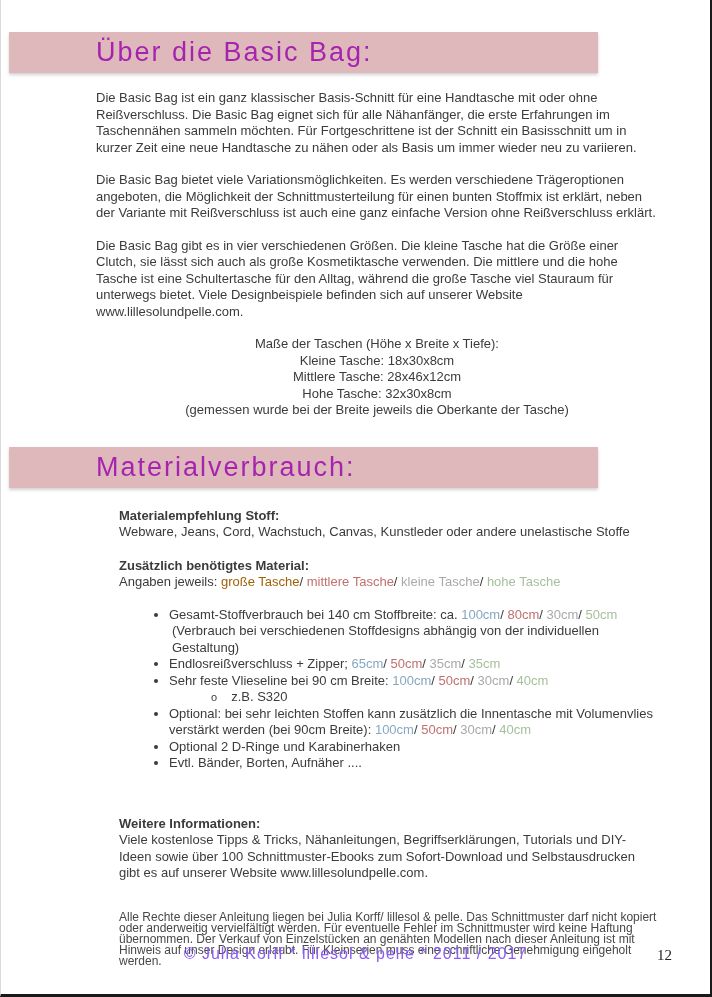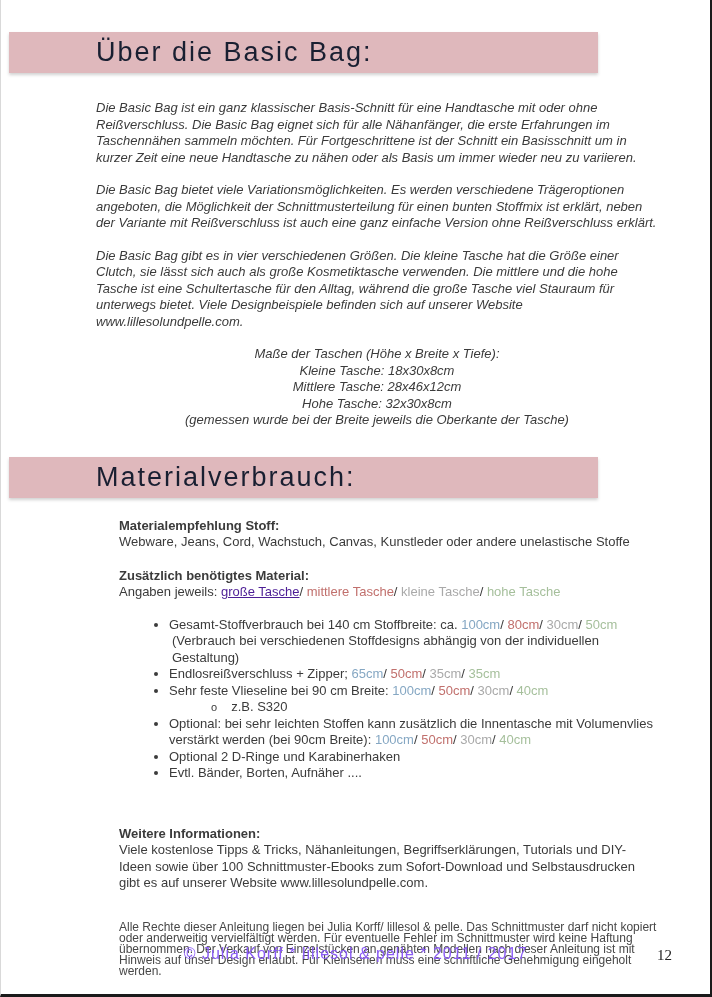--- a/index.html
+++ b/index.html
@@ -21,32 +21,32 @@
     display:flex; align-items:center;
     padding-left:87px;
     box-sizing:border-box;
     box-shadow:0 2px 3px rgba(0,0,0,0.18);
   }
   .banner h1 {
     margin:0;
     font-size:27px;
     font-weight:100;
     letter-spacing:2px;
-    color:#0f172a;
+    color:#a21caf;
     opacity:0.95;
   }
   .banner-about { margin-top:32px; }
   .banner-material { margin-top:28px; }
   .content {
     padding-left:95px;
     padding-right:52px;
     font-size:13px;
     line-height:16.5px;
   }
-  .content-about { margin-top:27px;font-style:italic; }
+  .content-about { margin-top:17px; }
   .content-material { margin-top:20px;margin-left:23px; }
   p.para { margin:0 0 16px 0; }
   .sizes div { margin:0;text-align:center; }
   .bold { font-weight:bold; }
   .spacer-before { margin-top:17px; }
   ul.bullets {
     margin:16px 0 0 0;
     padding-left:50px;
     list-style:disc;
   }
@@ -105,21 +105,21 @@
   </div>
 
   <div class="banner banner-material" style="background: rgb(223, 184, 188);">
     <h1>Materialverbrauch:</h1>
   </div>
 
   <div class="content content-material">
     <div class="bold">Materialempfehlung Stoff:</div>
     <div>Webware, Jeans, Cord, Wachstuch, Canvas, Kunstleder oder andere unelastische Stoffe</div>
     <div class="bold spacer-before">Zusätzlich benötigtes Material:</div>
-    <div><span>Angaben jeweils: </span><span style="color: #4c1d95; text-decoration: underline;">große Tasche</span><span>/ </span><span style="color: rgb(193, 112, 109);">mittlere Tasche</span><span>/ </span><span style="color: rgb(169, 169, 169);">kleine Tasche</span><span>/ </span><span style="color: rgb(165, 191, 155);">hohe Tasche</span></div>
+    <div><span>Angaben jeweils: </span><span style="color: #a16207;">große Tasche</span><span>/ </span><span style="color: rgb(193, 112, 109);">mittlere Tasche</span><span>/ </span><span style="color: rgb(169, 169, 169);">kleine Tasche</span><span>/ </span><span style="color: rgb(165, 191, 155);">hohe Tasche</span></div>
 
     <ul class="bullets">
         <li>
           <div><span>Gesamt-Stoffverbrauch bei 140 cm Stoffbreite: ca. </span><span style="color: rgb(133, 167, 195);">100cm</span><span>/ </span><span style="color: rgb(193, 112, 109);">80cm</span><span>/ </span><span style="color: rgb(169, 169, 169);">30cm</span><span>/ </span><span style="color: rgb(165, 191, 155);">50cm</span></div>
           <div class="note">(Verbrauch bei verschiedenen Stoffdesigns abhängig von der individuellen Gestaltung)</div>
         </li>
         <li>
           <div><span>Endlosreißverschluss + Zipper; </span><span style="color: rgb(133, 167, 195);">65cm</span><span>/ </span><span style="color: rgb(193, 112, 109);">50cm</span><span>/ </span><span style="color: rgb(169, 169, 169);">35cm</span><span>/ </span><span style="color: rgb(165, 191, 155);">35cm</span></div>
         </li>
         <li>

